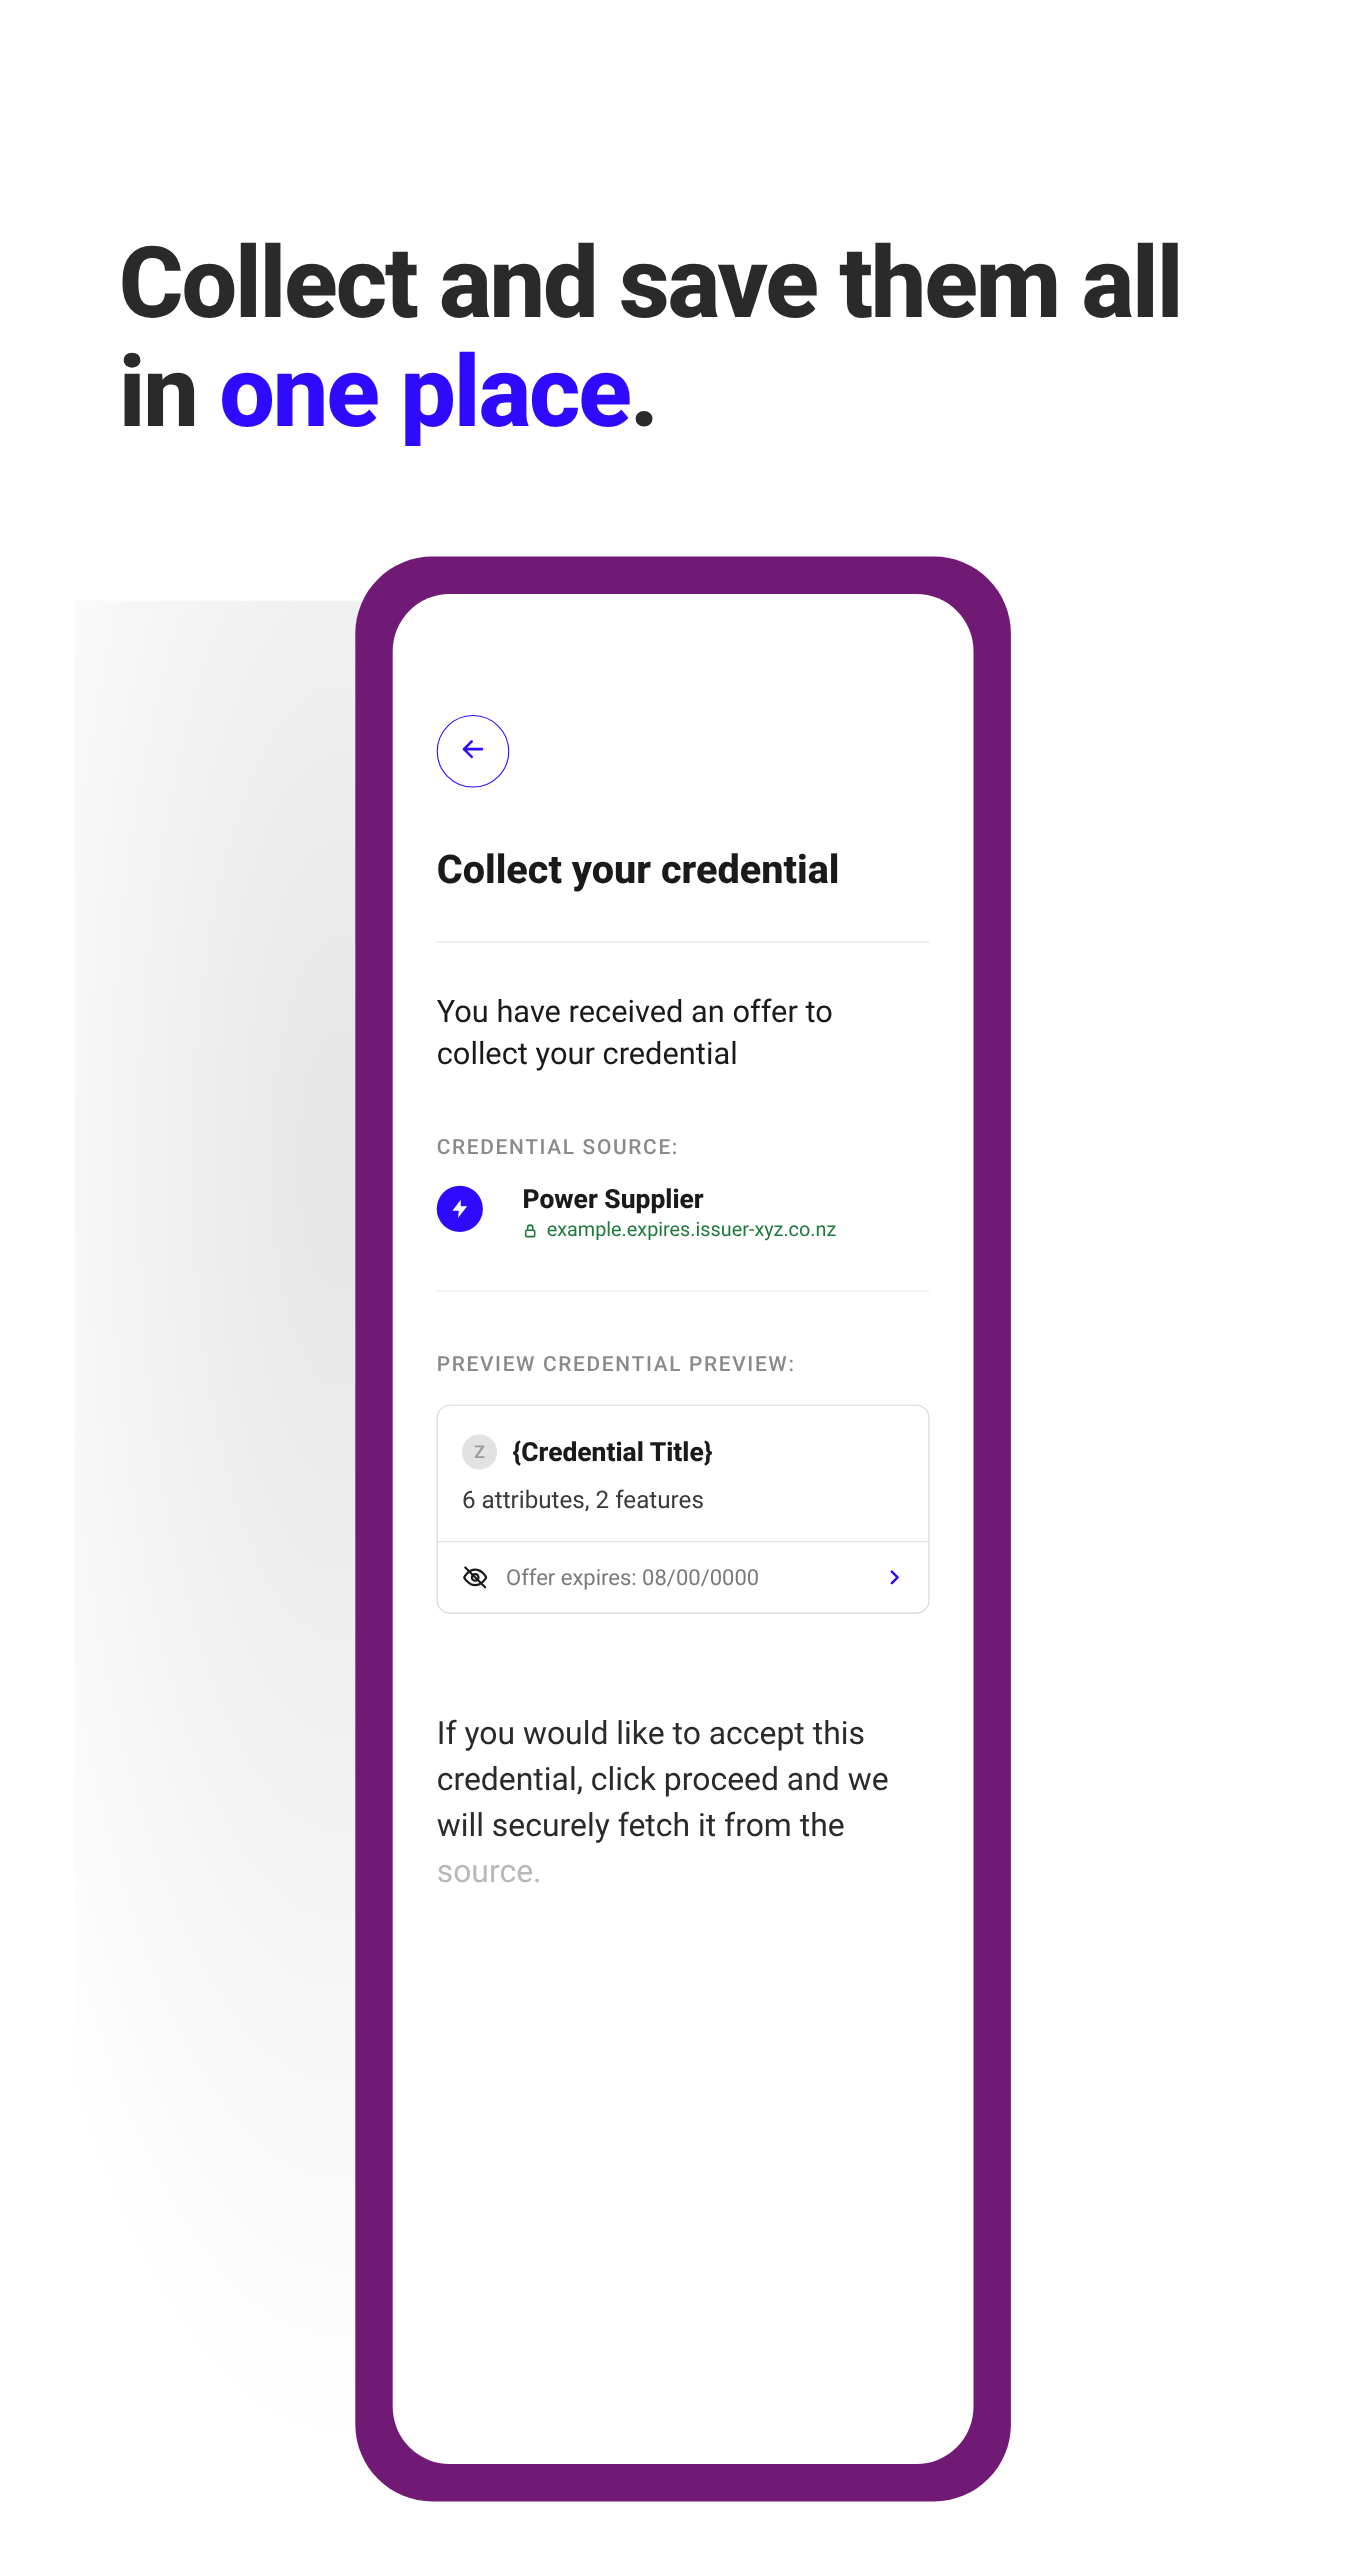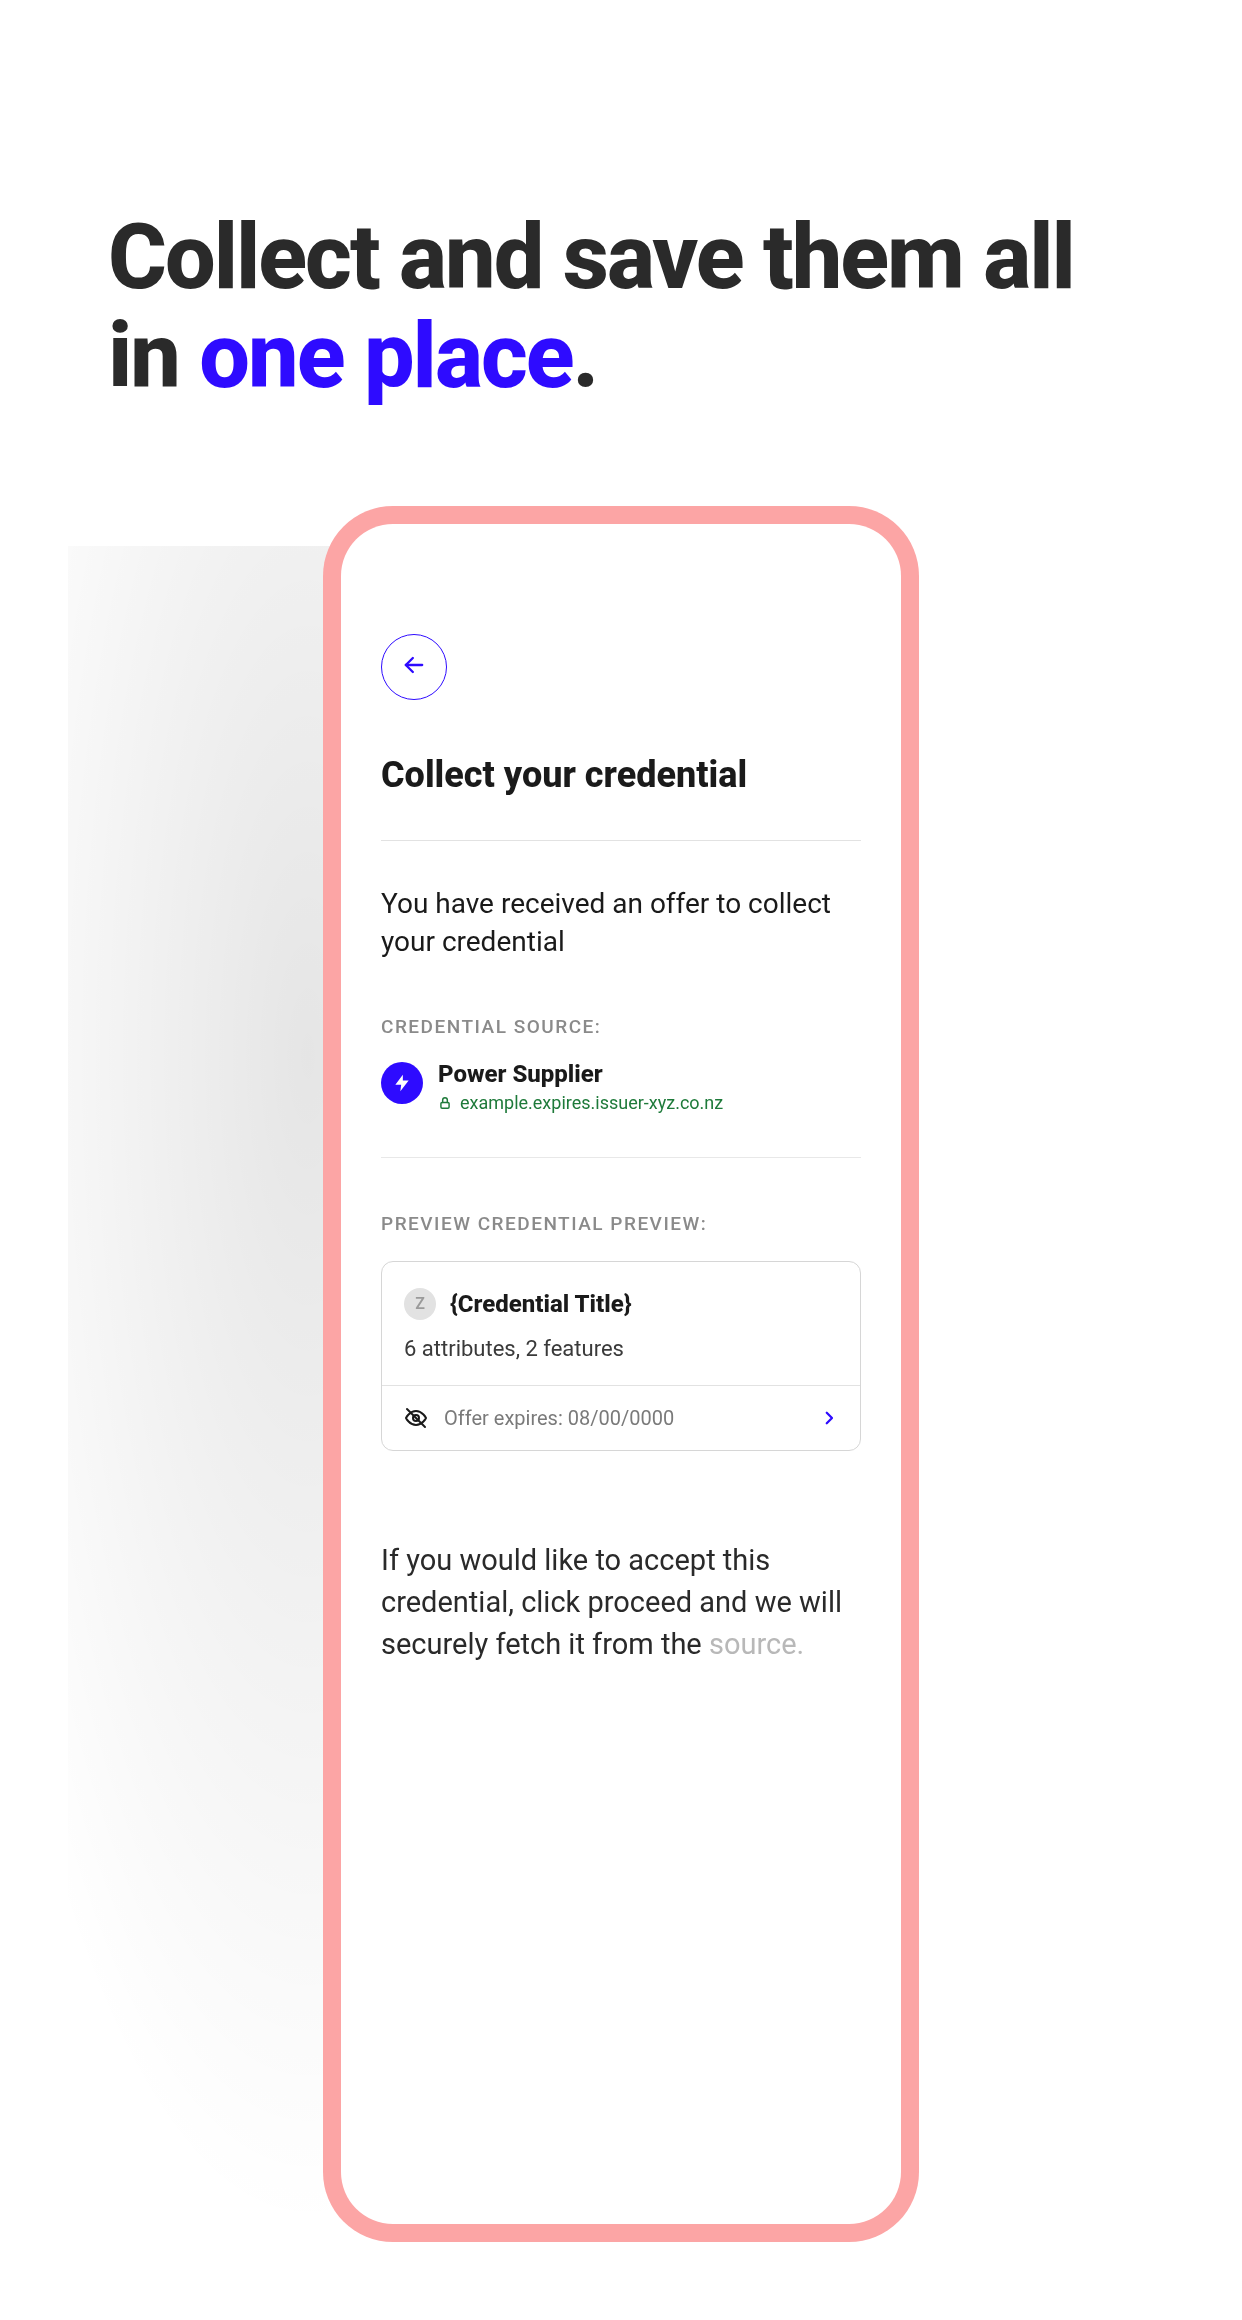--- a/index.html
+++ b/index.html
@@ -35,23 +35,23 @@
     position: absolute;
     top: 40px;
     left: -40px;
     width: 600px;
     height: 1700px;
     background: radial-gradient(ellipse at 40% 30%, rgba(0,0,0,0.10), rgba(0,0,0,0) 70%);
     z-index: 0;
   }
   .phone {
     width: 596px;
-    background: #fca5a5;
+    background: #701a75;
     border-radius: 70px;
-    padding: 18px;
+    padding: 34px;
     position: relative;
     z-index: 1;
   }
   .phone-screen {
     background: #fff;
     border-radius: 52px;
     padding: 110px 40px 40px 40px;
     min-height: 1700px;
     overflow: hidden;
   }
@@ -87,21 +87,21 @@
     margin-top: 54px;
     font-size: 19px;
     letter-spacing: 1.5px;
     color: #8a8a8a;
     font-weight: 500;
   }
   .source-row {
     margin-top: 22px;
     display: flex;
     align-items: flex-start;
-    gap: 15px;
+    gap: 36px;
   }
   .source-icon {
     width: 42px;
     height: 42px;
     background: #2e0bff;
     border-radius: 50%;
     display: flex;
     align-items: center;
     justify-content: center;
     flex-shrink: 0;

